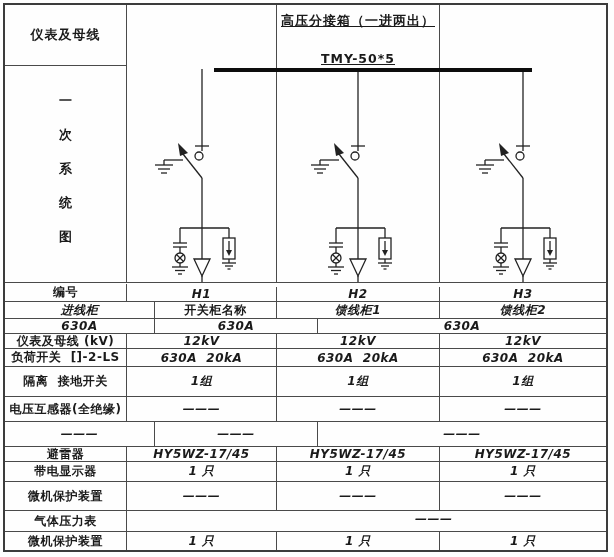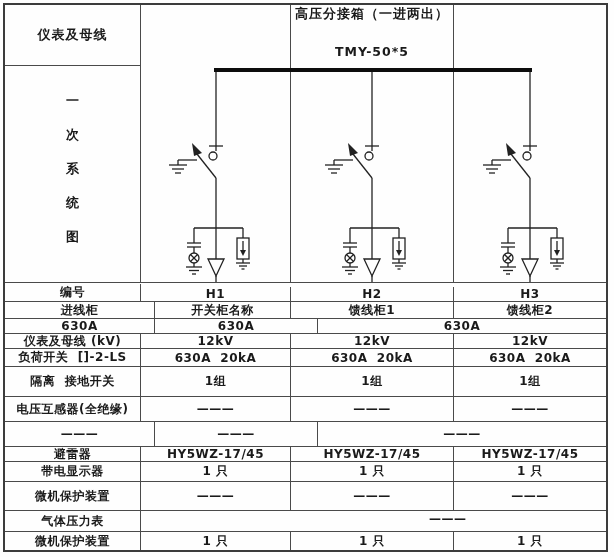--- a/index.html
+++ b/index.html
@@ -18,21 +18,21 @@
     box-sizing:border-box;
     display:flex;flex-direction:column;
   }
   .band{display:flex;flex-direction:row;box-sizing:border-box;}
   .cell{box-sizing:border-box;}
   .br{border-right:1.4px solid #4a4a4a;}
   
   #header-band{height:62px;}
   .hcell{display:flex;align-items:center;justify-content:center;}
   #hcell-meters{border-bottom:1.4px solid #4a4a4a;font-weight:bold;font-size:13px;letter-spacing:1px;}
-  #hcell-title{flex-direction:column;justify-content:flex-start;}
+  #hcell-title{flex-direction:column;justify-content:flex-end;text-decoration:underline;}
   #box-title{font-weight:bold;font-size:13px;letter-spacing:1px;}
   #busbar-model{font-weight:bold;font-size:12.5px;margin-top:21px;letter-spacing:1px;}
   
   #diagram-band{height:220px;}
   .dcell{position:relative;overflow:hidden;}
   #primary-label{
     display:flex;flex-direction:column;align-items:center;
     padding-top:26px;gap:16px;
     font-weight:bold;font-size:13px;
   }
@@ -40,22 +40,22 @@
     position:absolute;left:209px;top:63px;width:318px;height:3.5px;
     background:#0d0d0d;z-index:3;
   }
   .circuit-svg{position:absolute;top:0;left:50%;margin-left:-80px;}
   
   #table-band{display:flex;flex-direction:column;border-top:1.6px solid #4a4a4a;}
   .t-row{display:flex;flex-direction:row;box-sizing:border-box;border-top:1.3px solid #4a4a4a;}
   .t-row:first-child{border-top:none;align-items:flex-end;}
   .t-row .cell{display:flex;align-items:center;justify-content:center;}
   .lbl{font-weight:bold;font-size:12px;white-space:pre;letter-spacing:0.5px;}
-  .val{font-weight:bold;font-size:12px;white-space:pre;letter-spacing:0.5px;}
-  .w-lbl{width:136px;}
+  .val{font-weight:bold;font-size:12px;white-space:pre;letter-spacing:0.5px;font-style:italic;}
+  .w-lbl{width:122px;}
   .w-c1{width:150px;}
   .w-c2{width:163px;}
   .w-c3{flex:1;}
   .merged{flex:1;position:relative;}
   #merged-dash{position:absolute;left:288px;top:50%;margin-top:-9px;}
 </style>
 </head>
 <body>
 
 <div id="frame">

